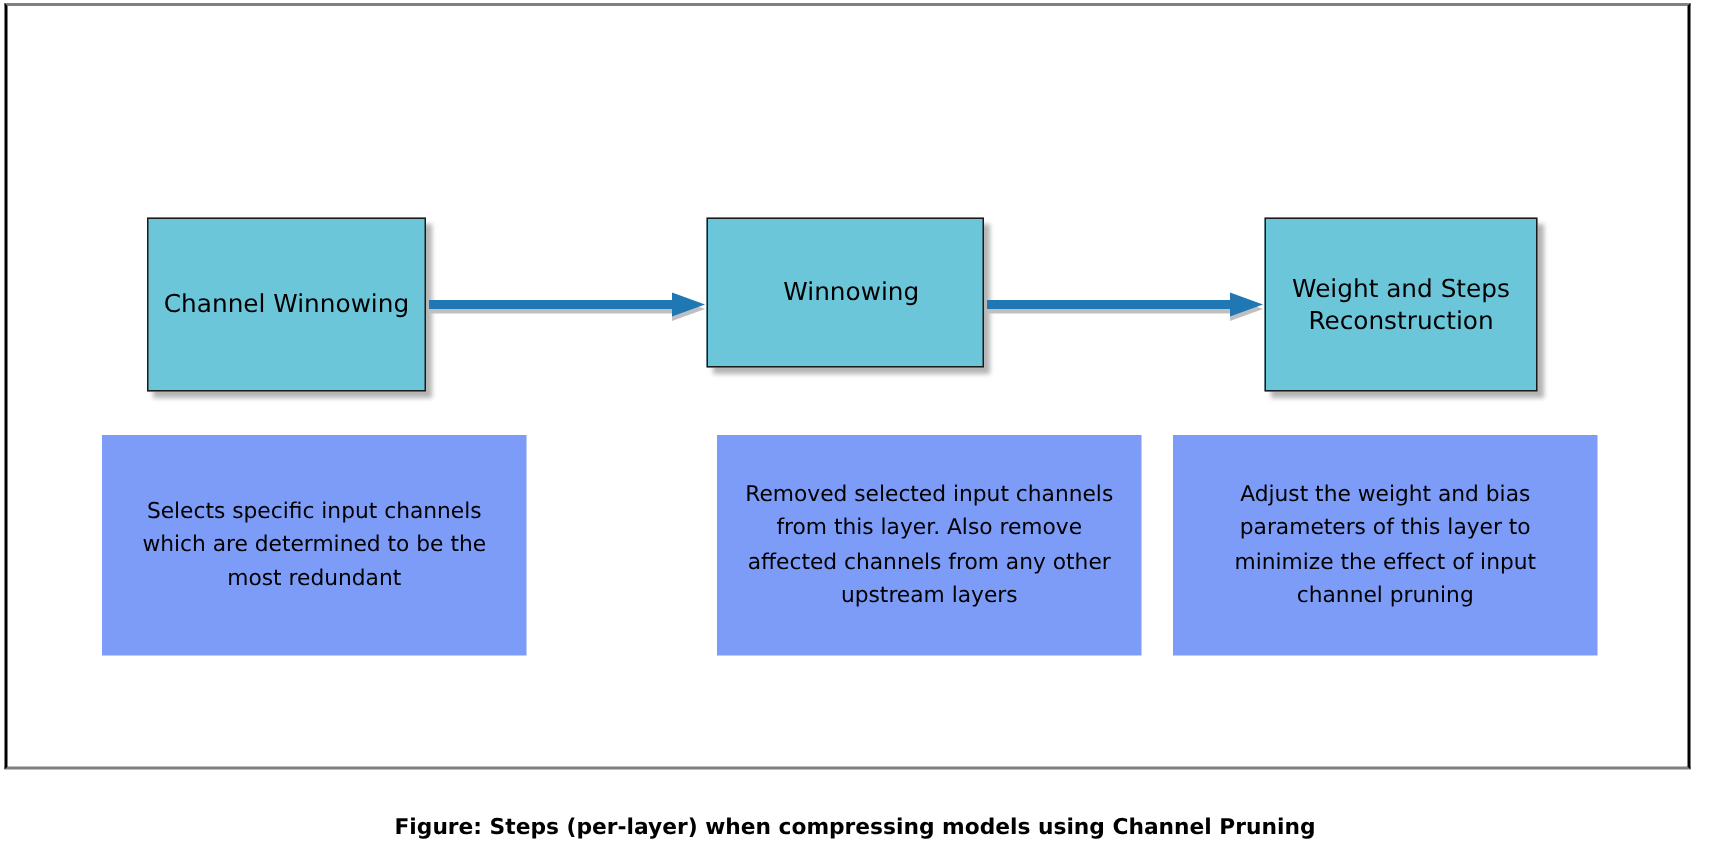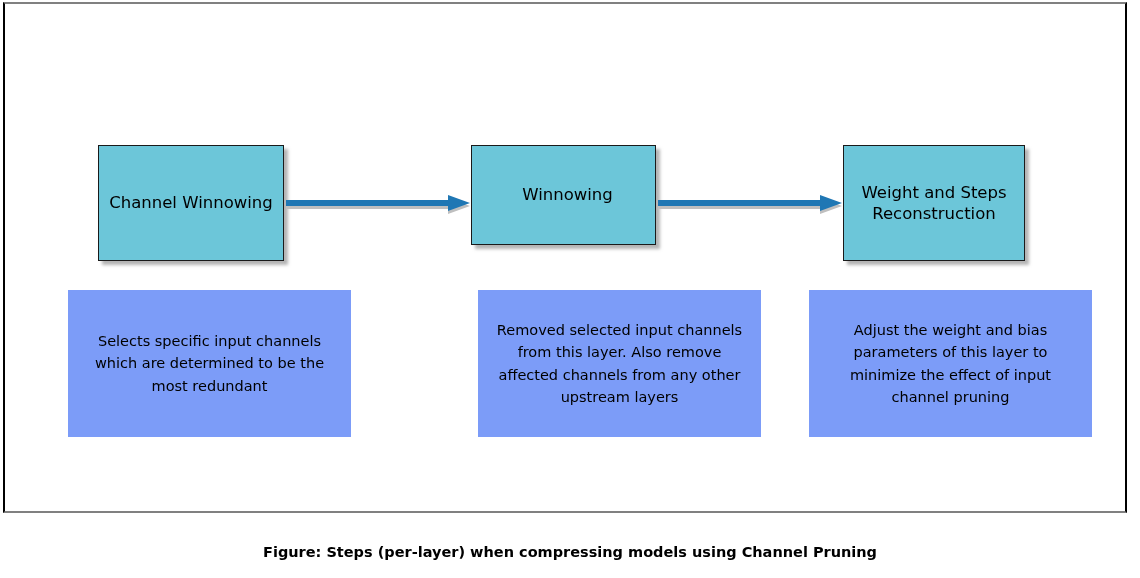--- a/index.html
+++ b/index.html
@@ -82,21 +82,21 @@
     justify-content: center;
     text-align: center;
     color: #000000;
     font-size: 14.5px;
     line-height: 1.55;
     box-sizing: border-box;
     padding: 6px 10px;
   }
   #desc-box-0 { left: 63px;  top: 286px; width: 283px; height: 147px; text-align: center; }
   #desc-box-1 { left: 429px; top: 286px; width: 283px; height: 147px; margin-left: 44px; }
-  #desc-box-2 { left: 804px; top: 286px; width: 283px; height: 147px; }
+  #desc-box-2 { left: 777px; top: 286px; width: 283px; height: 147px; }
 
   
   #figure-caption {
     position: absolute;
     left: 0;
     top: 544px;
     width: 100%;
     text-align: center;
     font-size: 14.5px;
     font-weight: bold;

